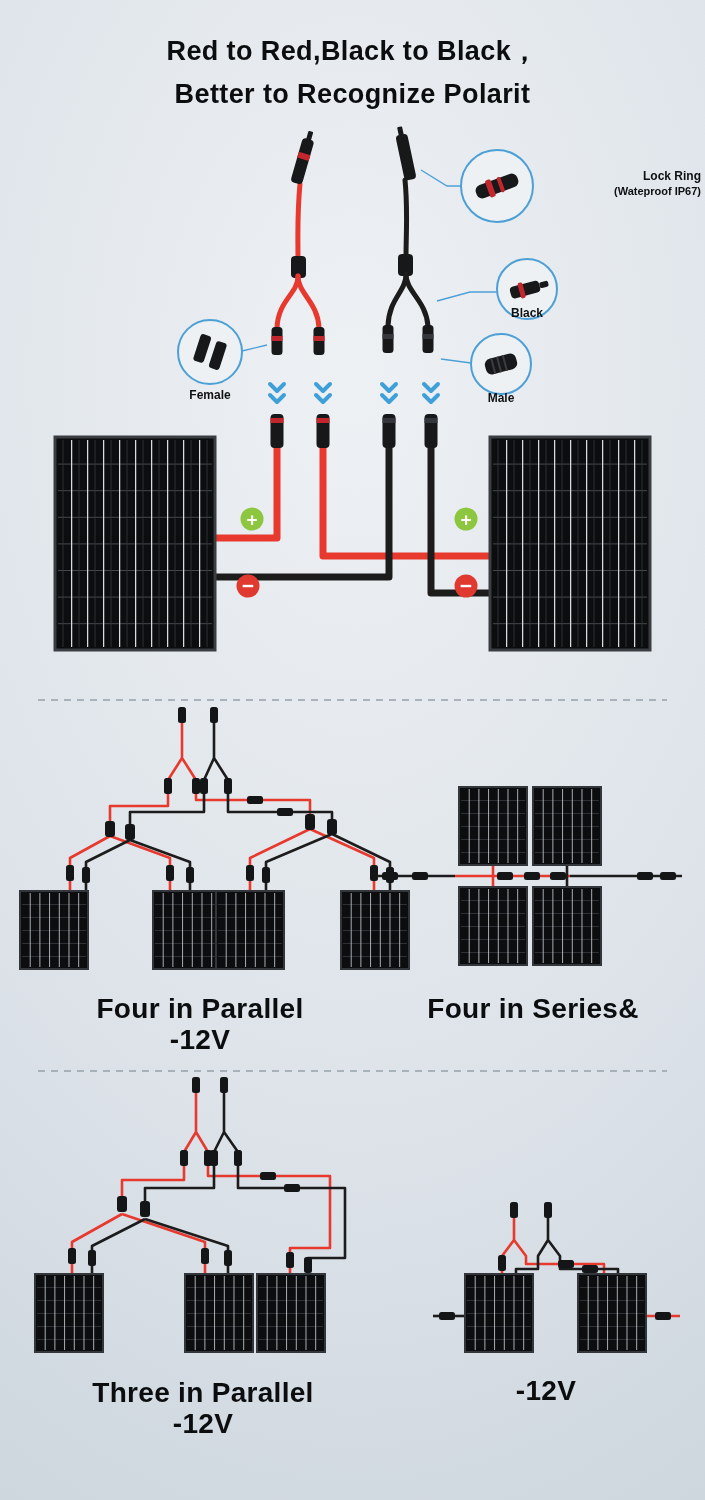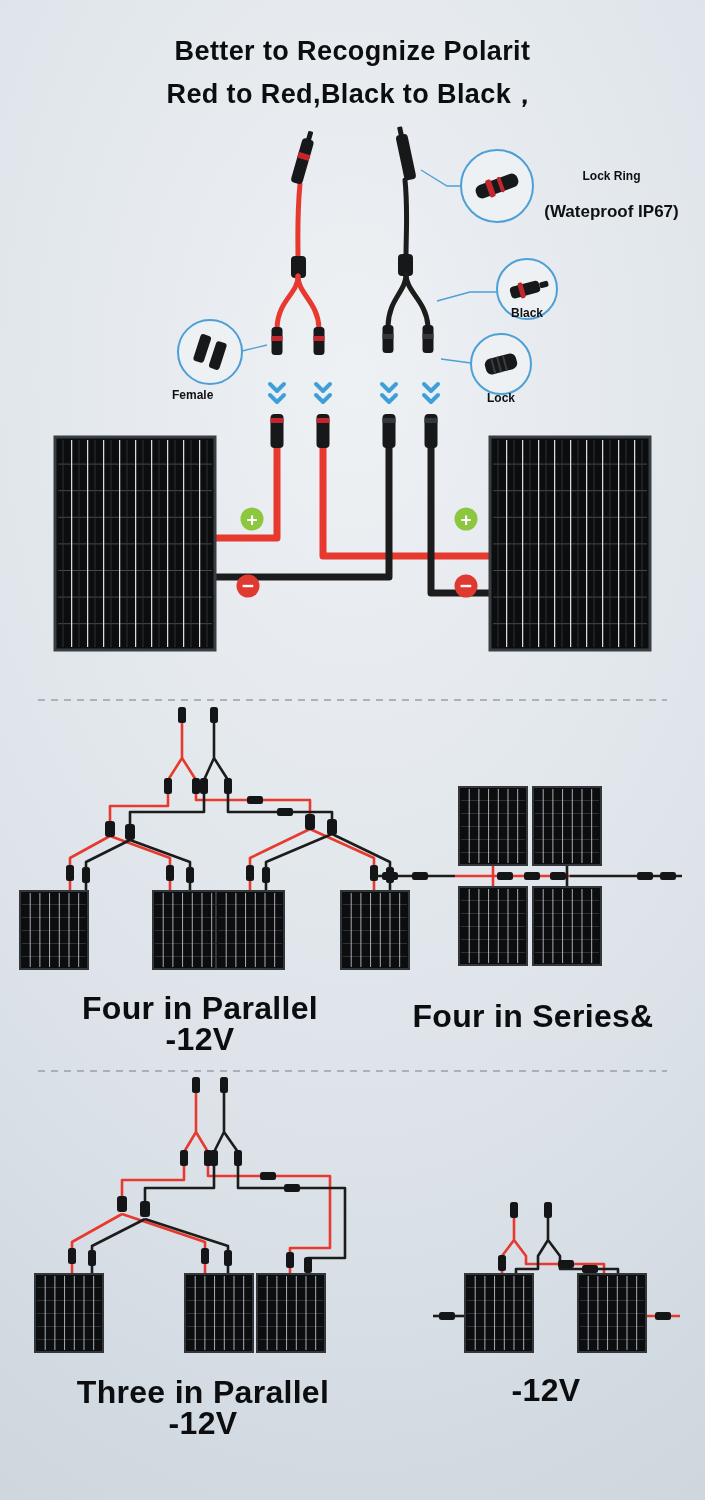--- a/index.html
+++ b/index.html
@@ -5,29 +5,29 @@
   * { margin:0; padding:0; box-sizing:border-box; }
   html,body { width:705px; }
   body { font-family:"Liberation Sans", sans-serif; background:#cfd8df; }
   .stage { position:relative; width:705px; height:1500px; overflow:hidden;
            background: radial-gradient(120% 90% at 50% 25%, #eef1f4 0%, #dde3e9 55%, #cbd4dc 100%); }
   .stage > svg { position:absolute; left:0; top:0; }
   .txt { position:absolute; color:#0e1012; z-index:2; }
   .title { top:30px; left:0; width:705px; text-align:center; font-weight:bold;
            font-size:27px; line-height:43px; letter-spacing:0.4px; color:#0b0d0f; }
   .callout-label { font-size:12px; font-weight:700; line-height:15px; }
-  .lbl-lockring { left:534px; top:169px; width:155px; text-align:center; }
-  .lbl-lockring .sub { font-size:17px; font-weight:700;margin-top:20px; }
+  .lbl-lockring { left:546px; top:169px; width:155px; text-align:right; }
+  .lbl-lockring .sub { font-size:11px; font-weight:700; }
   .lbl-male   { left:495px; top:306px; width:64px; text-align:center; }
   .lbl-lock   { left:469px; top:391px; width:64px; text-align:center; }
-  .lbl-female { left:172px; top:388px; width:76px; }
-  .caption { position:absolute; text-align:center; font-weight:bold; font-size:32px;
+  .lbl-female { left:172px; top:388px; width:76px; text-align:center; }
+  .caption { position:absolute; text-align:center; font-weight:bold; font-size:28px;
              line-height:31px; letter-spacing:0.3px; color:#0b0d0f; z-index:2; }
   .cap-1 { left:55px;  top:993px;  width:290px; }
-  .cap-2 { left:398px; top:993px;  width:270px;margin-top:8px; }
+  .cap-2 { left:398px; top:993px;  width:270px; }
   .cap-3 { left:58px;  top:1377px; width:290px; }
   .cap-4 { left:421px; top:1375px; width:250px; }
 
   
   .wire-red { stroke:#e8392f; fill:none; stroke-linejoin:round; }
   .wire-blk { stroke:#1c1c1c; fill:none; stroke-linejoin:round; }
   .w7 { stroke-width:7; }
   .w5 { stroke-width:5; stroke-linecap:round; }
   .w26 { stroke-width:2.6; }
   .leader { stroke:#4da0d6; stroke-width:1.4; fill:none; }
@@ -287,30 +287,30 @@
       <use href="#connAH" transform="translate(566,1264)"></use>
         <use href="#connAH" transform="translate(590,1269)"></use>
       <use href="#connAH" transform="translate(447,1316)"></use>
         <use href="#connAH" transform="translate(663,1316)"></use>
       <use href="#panelSm" x="465" y="1274"></use>
       <use href="#panelSm" x="578" y="1274"></use>
     </g>
   </svg>
 
   <div class="txt title">
+    <div>Red to Red,Black to Black，</div>
     <div>Better to Recognize Polarit</div>
-    <div>Red to Red,Black to Black，</div>
   </div>
 
   <div class="txt callout-label lbl-lockring">
     <div>Lock Ring</div>
     <div class="sub">(Wateproof IP67)</div>
   </div>
   <div class="txt callout-label lbl-male">Black</div>
-  <div class="txt callout-label lbl-lock">Lock</div>
+  <div class="txt callout-label lbl-lock">Male</div>
   <div class="txt callout-label lbl-female">Female</div>
 
   <div class="caption cap-1">
     <div>Four in Parallel</div>
     <div>-12V</div>
   </div>
   <div class="caption cap-2">
     <div>Four in Series&amp;</div>
   </div>
   <div class="caption cap-3">

